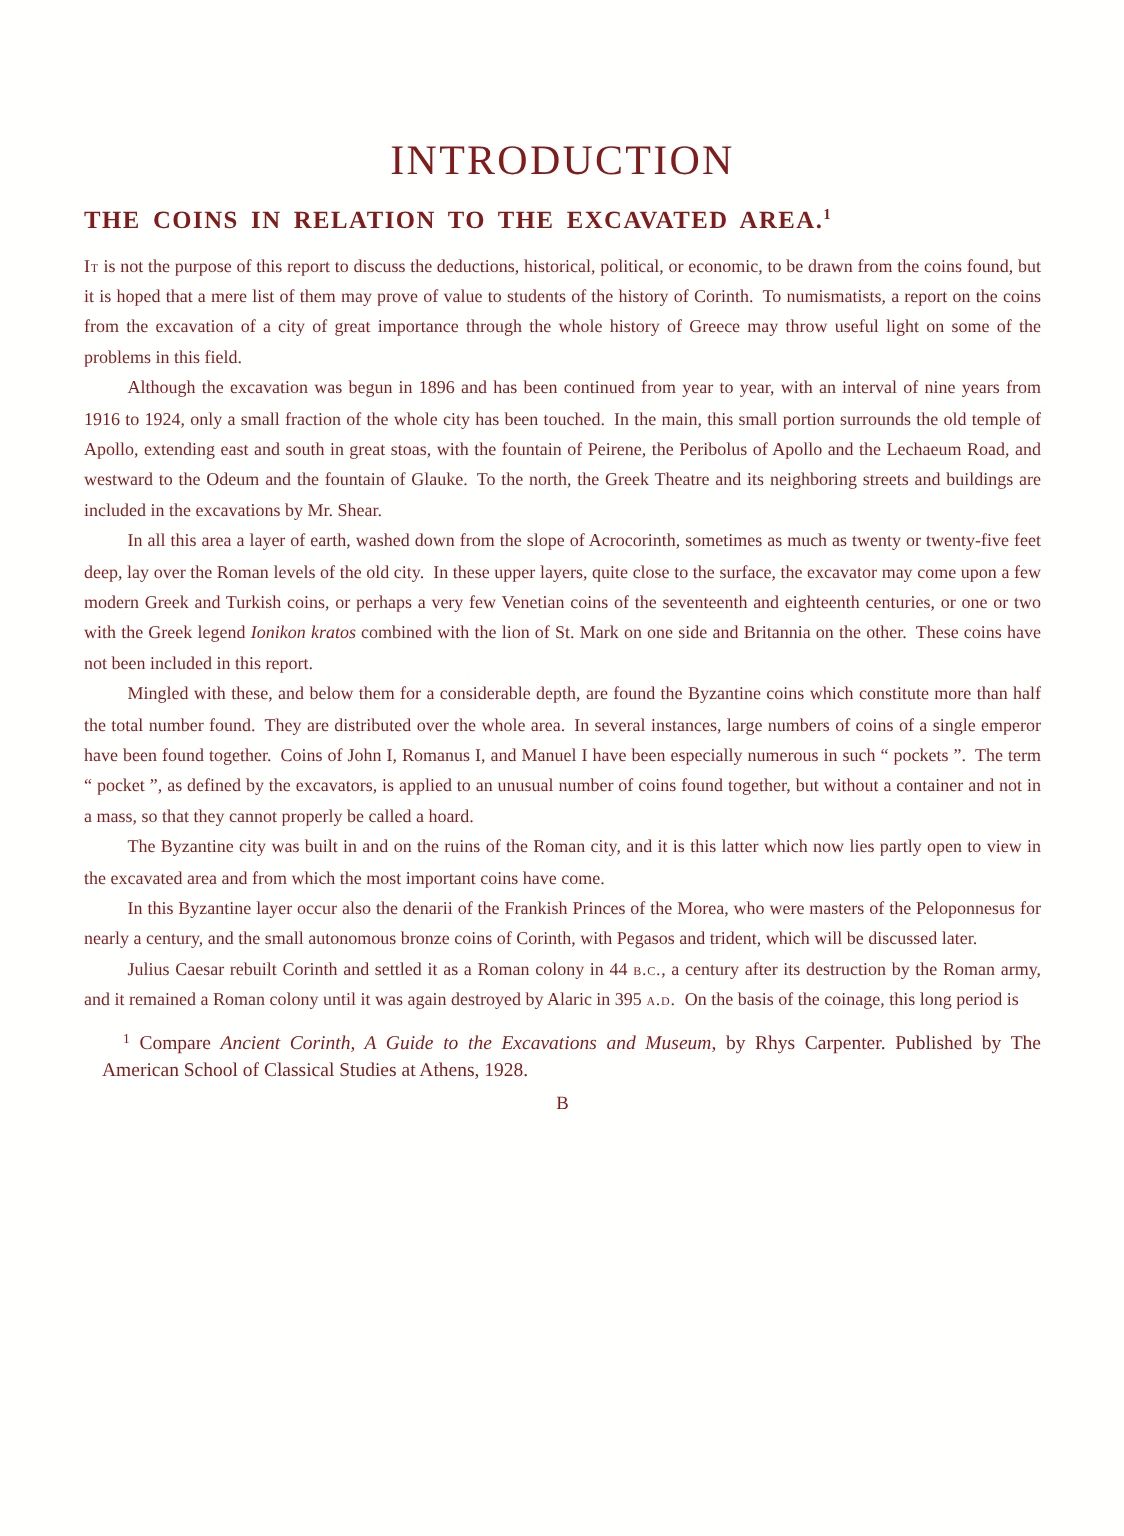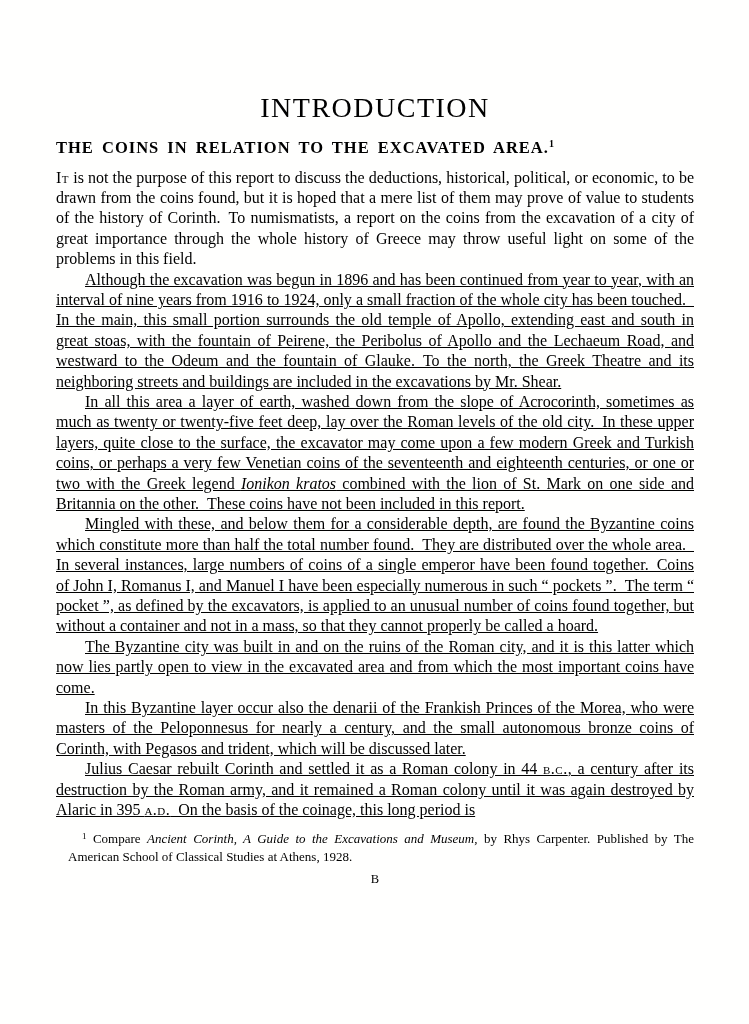--- a/index.html
+++ b/index.html
@@ -2,21 +2,21 @@
 <html><head>
 <meta charset="utf-8">
 <style>
   html, body { margin: 0; padding: 0; background: #ffffff; }
   .page {
     position: relative;
     box-sizing: border-box;
     width: 749px;
     height: 1024px;
     background: #fffffe;
-    color: #000000;
+    color: #7f1d1d;
     padding: 94px 55px 0 56px;
     font-family: "Liberation Serif", "DejaVu Serif", serif;
     overflow: hidden;
   }
   .title {
     text-align: center;
     font-size: 28px;
     font-weight: normal;
     letter-spacing: 1.5px;
     line-height: 1;
@@ -26,26 +26,26 @@
     text-align: left;
     font-size: 16.5px;
     font-weight: bold;
     letter-spacing: 1px;
     word-spacing: 3px;
     line-height: 1;
     margin: 0 0 11px 0;
   }
   .subtitle sup { font-size: 10px; letter-spacing: 0; vertical-align: 6px; }
   .body-text {
-    font-size: 16px;
+    font-size: 12px;
     line-height: 20.4px;
     text-align: justify;
   }
   .para { margin: 0; }
-  .para.indent { text-indent: 29px; text-decoration: underline; }
+  .para.indent { text-indent: 29px; }
   .italic { font-style: italic; }
   .smallcaps { font-variant: small-caps; letter-spacing: 0.5px; }
   .footnote {
     font-size: 13px;
     line-height: 18.5px;
     text-align: justify;
     text-indent: 14px;
     margin: 6px 0 0 12px;
   }
   .footnote sup { font-size: 9px; vertical-align: 4px; }

